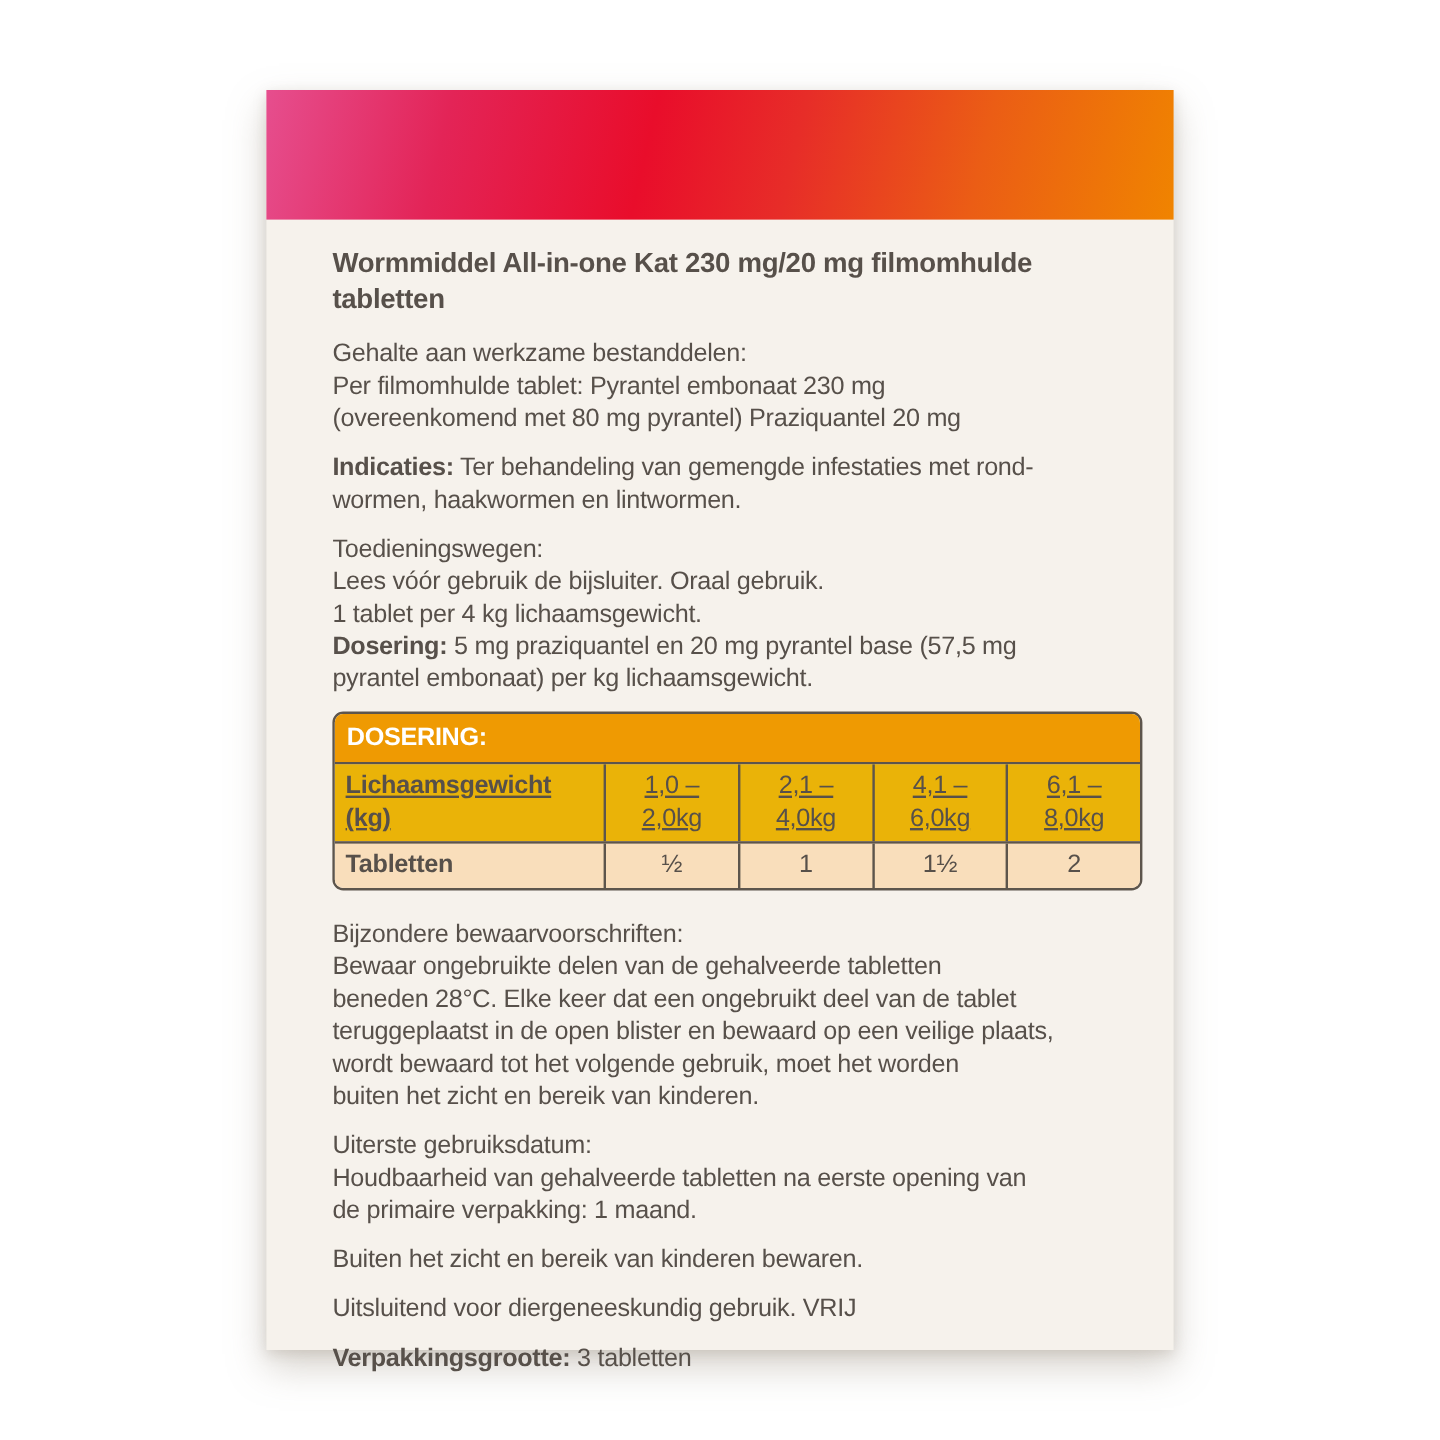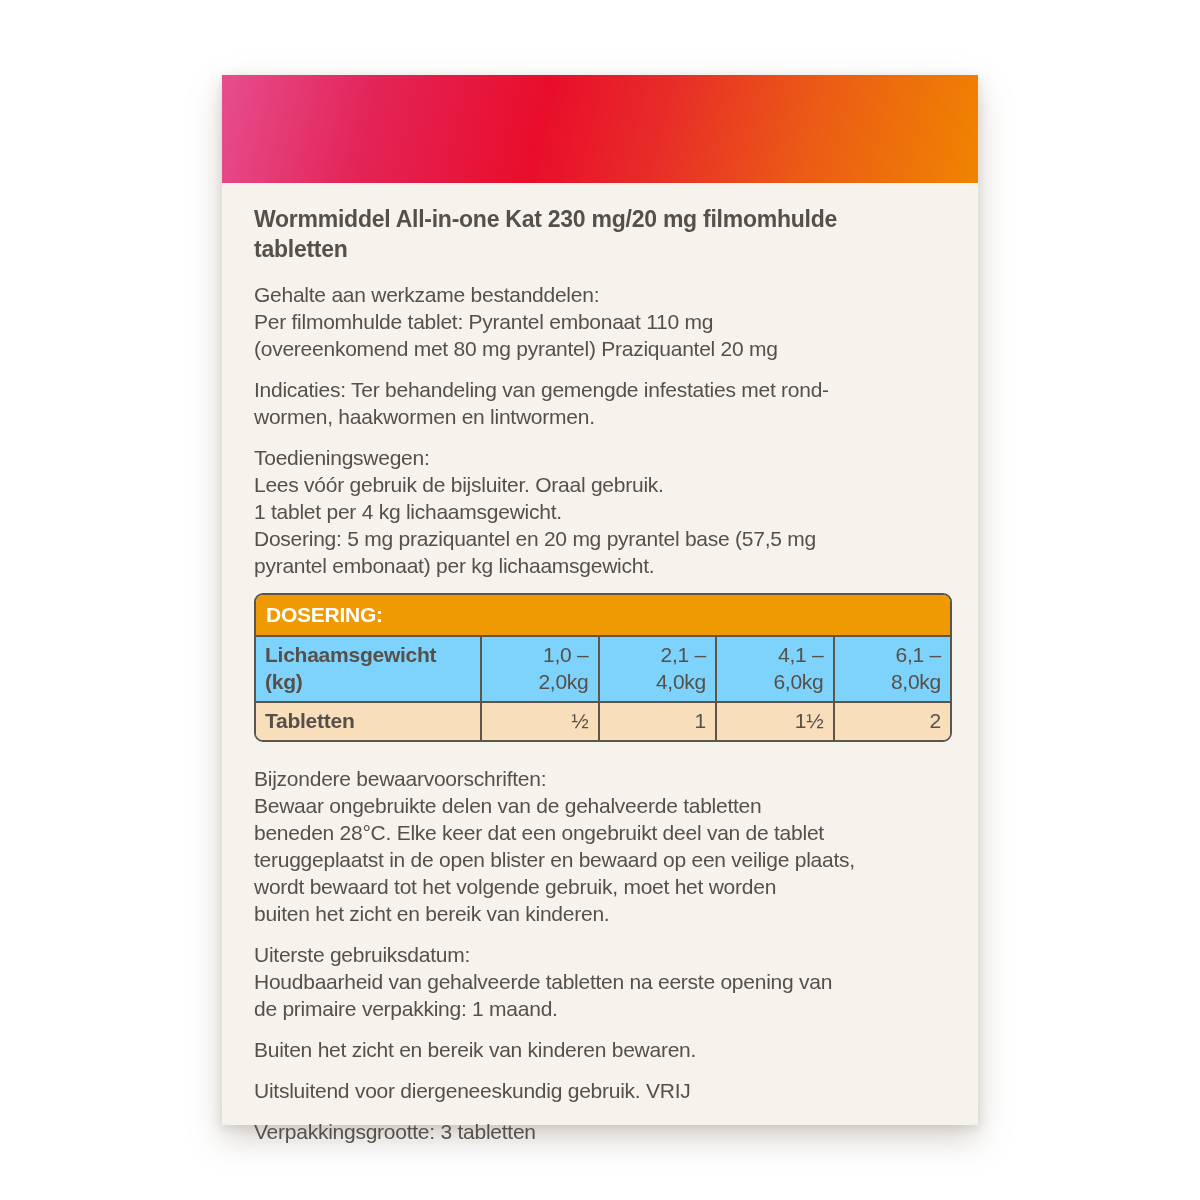--- a/index.html
+++ b/index.html
@@ -36,56 +36,57 @@
       #e72d28 58%,
       #eb5d15 78%,
       #f08400 100%);
   }
   .content {
     padding: 21px 26px 0 32px;
     color: #57504a;
     font-size: 21px;
     line-height: 27px;
     letter-spacing: -0.25px;
+    margin-left: 23px;
   }
   .title {
     font-size: 23px;
     line-height: 30px;
     font-weight: bold;
     margin: 0 0 17px 0;
   }
   .section { margin: 0 0 14px 0; }
   .heading { font-weight: normal; }
   .line { min-height: 27px; }
-  strong { font-weight: normal; }
+  strong { font-weight: bold; }
 
   .dose-table {
     margin: 7px 0 23px 0;
     border: 2px solid #5d554c;
     border-radius: 9px;
     overflow: hidden;
     background: #fefdfb;
   }
   .dose-table-header {
     background: #ef9a02;
     color: #ffffff;
     font-weight: bold;
     font-size: 21px;
     padding: 6px 10px 7px 10px;
     border-bottom: 2px solid #5d554c;
   }
   .dose-row {
     display: grid;
     grid-template-columns: 224px 1fr 1fr 1fr 1fr;
   }
-  .dose-row.weight-row { background: #7dd3fc; }
+  .dose-row.weight-row { background: #eab308; text-decoration: underline; }
   .dose-row.tablet-row { background: #f9debb; border-top: 2px solid #5d554c; }
   .dose-cell {
     padding: 4px 9px 6px 9px;
-    text-align: right;
+    text-align: center;
   }
   .dose-cell.label-cell {
     text-align: left;
     font-weight: bold;
   }
   .dose-cell + .dose-cell { border-left: 2px solid #5d554c; }
 </style>
 </head>
 <body>
 
@@ -94,21 +95,21 @@
     <div class="banner"></div>
     <div class="content">
 
       <div class="title">
         <div class="line">Wormmiddel All-in-one Kat 230 mg/20 mg filmomhulde</div>
         <div class="line">tabletten</div>
       </div>
 
       <div class="section">
         <div class="line heading">Gehalte aan werkzame bestanddelen:</div>
-        <div class="line">Per filmomhulde tablet: Pyrantel embonaat 110 mg</div>
+        <div class="line">Per filmomhulde tablet: Pyrantel embonaat 230 mg</div>
         <div class="line">(overeenkomend met 80 mg pyrantel) Praziquantel 20 mg</div>
       </div>
 
       <div class="section">
         <div class="line"><strong>Indicaties:</strong><span> Ter behandeling van gemengde infestaties met rond-</span></div>
         <div class="line">wormen, haakwormen en lintwormen.</div>
       </div>
 
       <div class="section">
         <div class="line heading">Toedieningswegen:</div>

